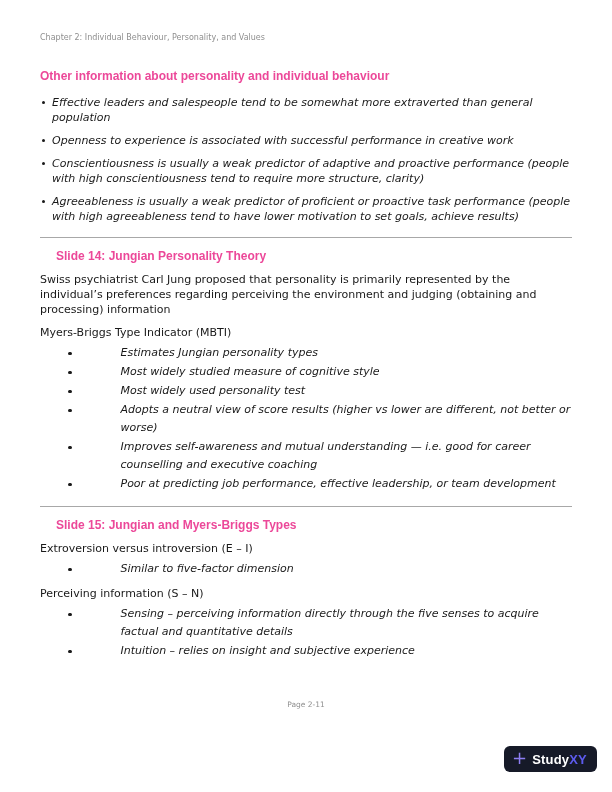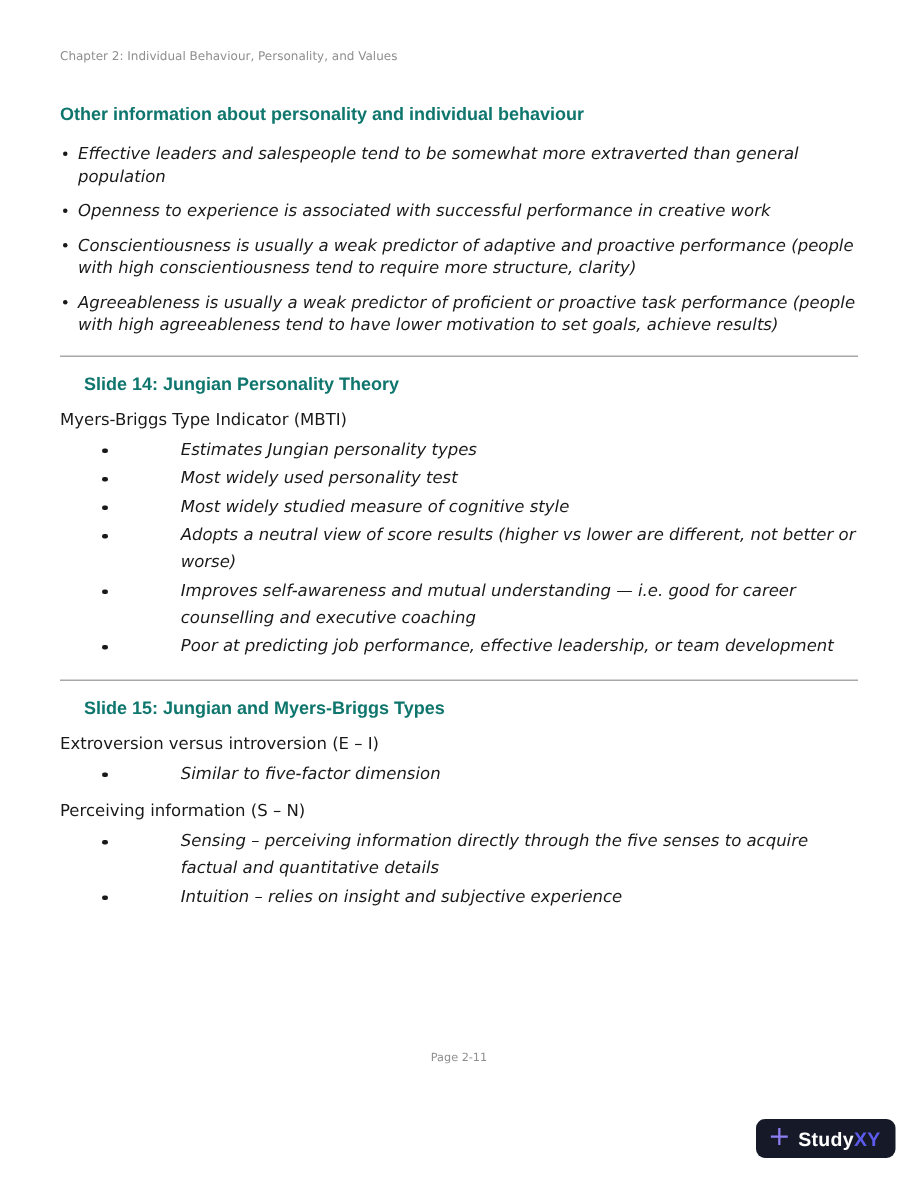--- a/index.html
+++ b/index.html
@@ -18,21 +18,21 @@
   .running-header {
     font-size: 8px;
     color: #8f8f8f;
     margin-bottom: 27px;
   }
 
   h1, h2 {
     font-family: "Liberation Sans", sans-serif;
     font-weight: bold;
     font-size: 12px;
-    color: #0f766e;
+    color: #ec4899;
     margin: 0;
     line-height: 15px;
   }
   h1 { margin-bottom: 11px; }
   h2 { margin-top: 11px; margin-left: 16px; }
 
   p { margin: 8px 0 0 0; line-height: 15px; }
 
   ul { list-style: none; margin: 0; padding: 0; font-style: italic; }
   li { display: flex; }
@@ -124,35 +124,36 @@
     <li>
       <span class="dot"></span>
       <span>Agreeableness is usually a weak predictor of proficient or proactive task performance (people with high agreeableness tend to have lower motivation to set goals, achieve results)</span>
     </li>
   </ul>
 
   <hr class="divider">
 
   <h2>Slide 14: Jungian Personality Theory</h2>
 
+  <p>Swiss psychiatrist Carl Jung proposed that personality is primarily represented by the individual’s preferences regarding perceiving the environment and judging (obtaining and processing) information</p>
 
   <p>Myers-Briggs Type Indicator (MBTI)</p>
 
   <ul class="sublist">
     <li>
       <span class="dot"></span>
       <span>Estimates Jungian personality types</span>
     </li>
     <li>
       <span class="dot"></span>
+      <span>Most widely studied measure of cognitive style</span>
+    </li>
+    <li>
+      <span class="dot"></span>
       <span>Most widely used personality test</span>
-    </li>
-    <li>
-      <span class="dot"></span>
-      <span>Most widely studied measure of cognitive style</span>
     </li>
     <li>
       <span class="dot"></span>
       <span>Adopts a neutral view of score results (higher vs lower are different, not better or worse)</span>
     </li>
     <li>
       <span class="dot"></span>
       <span>Improves self-awareness and mutual understanding — i.e. good for career counselling and executive coaching</span>
     </li>
     <li>

